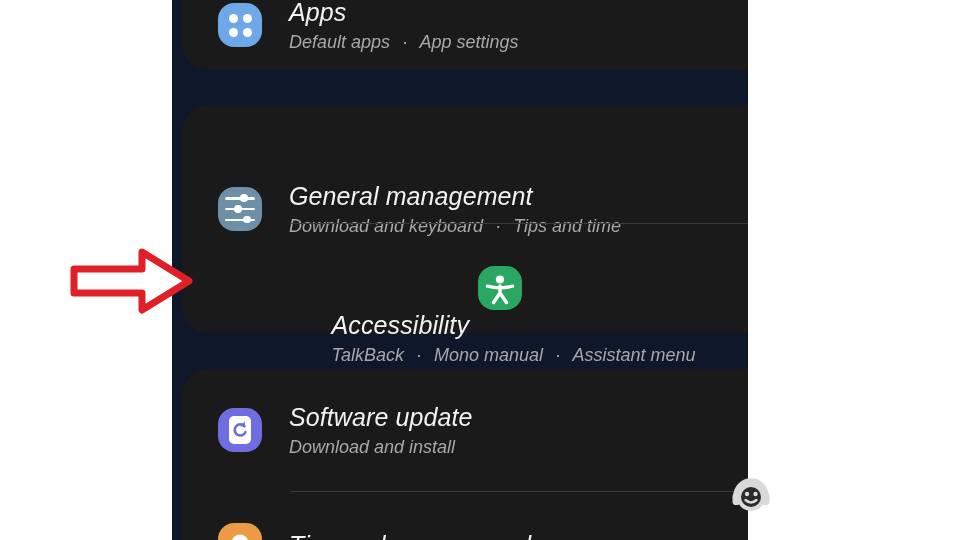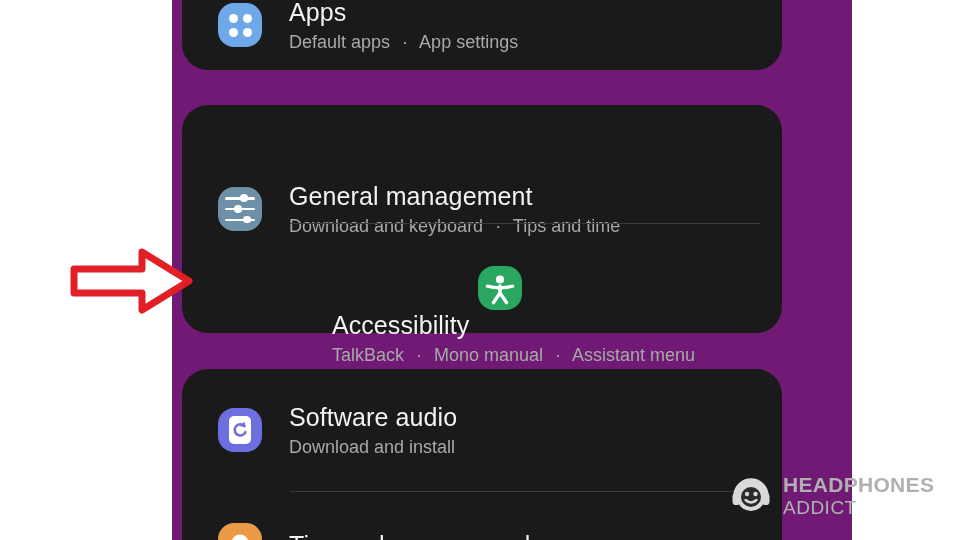--- a/index.html
+++ b/index.html
@@ -12,23 +12,24 @@
   #stage {
     position: relative;
     width: 960px; height: 540px;
     background: #ffffff;
   }
 
   
   #phone {
     position: absolute;
     left: 172px; top: 0;
-    width: 680px; height: 540px;
-    background: #701a75;
+    width: 576px; height: 540px;
+    background: #0f172a;
     overflow: hidden;
+    font-style: italic;
   }
 
   .card {
     position: absolute;
     left: 10px;
     width: 600px;
     background: #1a1a1a;
     border-radius: 26px;
   }
 
@@ -267,21 +268,21 @@
         <div class="icon-wrap">
           <div class="squircle sq" style="background:#6e6ee0;">
             <div class="sw-card"></div>
             <svg style="position:absolute;inset:0;" viewBox="0 0 44 44">
               <path d="M26.5 18.2 A5.6 5.6 0 1 0 27.4 24.2" stroke="#6e6ee0" stroke-width="2.6" fill="none" stroke-linecap="round"></path>
               <path d="M26.8 13.4 L26.9 18.8 L21.6 18.3 Z" fill="#6e6ee0"></path>
             </svg>
           </div>
         </div>
         <div class="texts">
-          <div class="title">Software audio</div>
+          <div class="title">Software update</div>
           <div class="subtitle">Download and install</div>
         </div>
       </div>
 
       <div class="divider" style="top:122px;"></div>
 
       <div class="row" style="height:108px;">
         <div class="icon-wrap">
           <div class="squircle sq" style="background:#eb9a46;">
             <svg style="position:absolute;inset:0;" viewBox="0 0 44 44">
@@ -306,19 +307,15 @@
     <svg width="46" height="46" viewBox="0 0 46 46">
       <circle cx="23" cy="25" r="14" fill="#d9d9d9"></circle>
       <path d="M8 24 A15 15 0 0 1 38 24" stroke="#d9d9d9" stroke-width="5.5" fill="none" stroke-linecap="round"></path>
       <rect x="4.5" y="21" width="7.5" height="12" rx="3.6" fill="#d9d9d9"></rect>
       <rect x="34" y="21" width="7.5" height="12" rx="3.6" fill="#d9d9d9"></rect>
       <circle cx="23" cy="25" r="10" fill="#2b2b2b"></circle>
       <circle cx="19" cy="22" r="2.2" fill="#d9d9d9"></circle>
       <circle cx="27.5" cy="22" r="2.2" fill="#d9d9d9"></circle>
       <path d="M17.5 28 Q23 33 28.5 28" stroke="#d9d9d9" stroke-width="2.4" fill="none" stroke-linecap="round"></path>
     </svg>
-    <div id="wm-text">
-      <span id="wm-line1">HEADPHONES</span>
-      <span id="wm-line2">ADDICT</span>
-    </div>
   </div>
 
 </div>
 
 </body></html>

